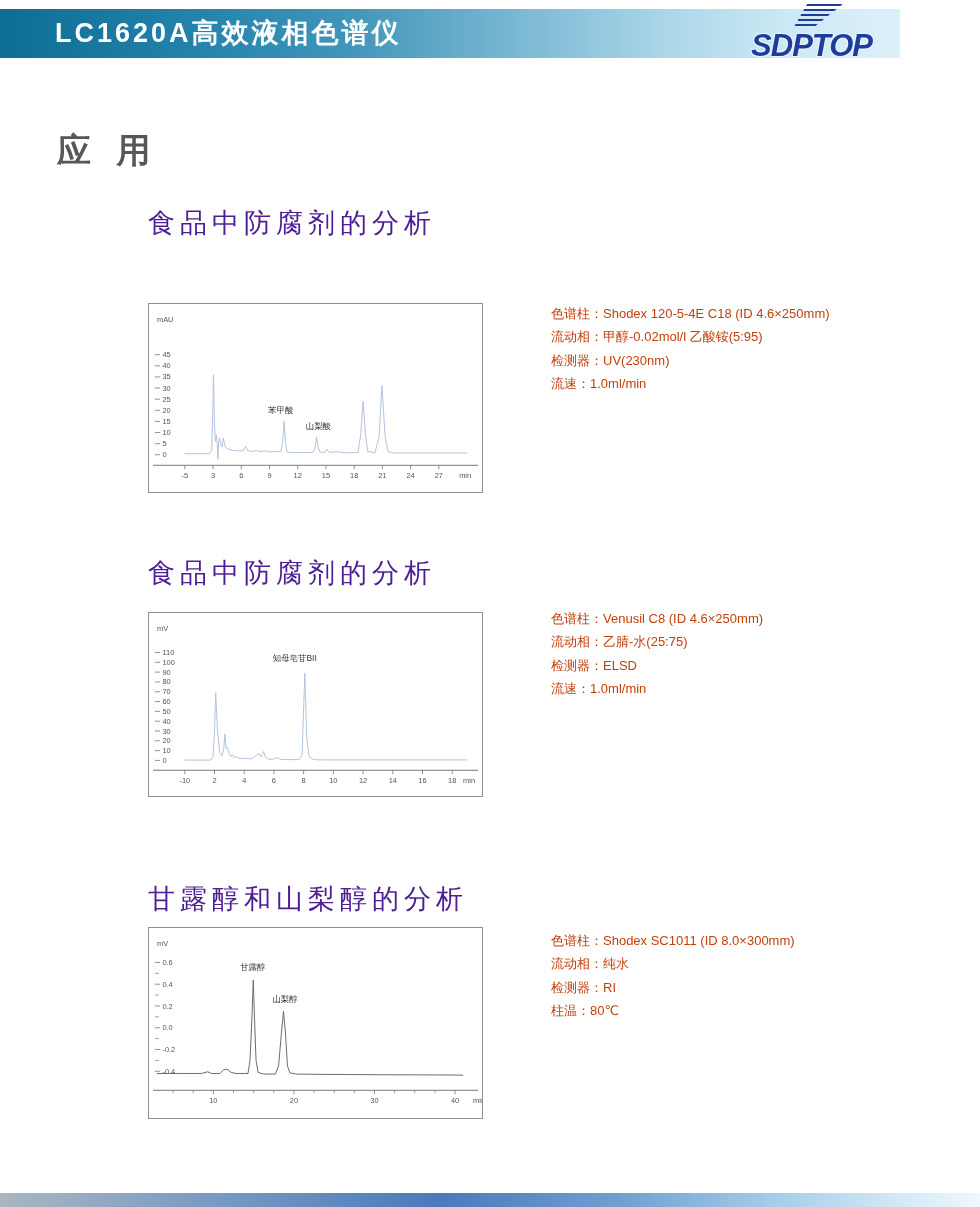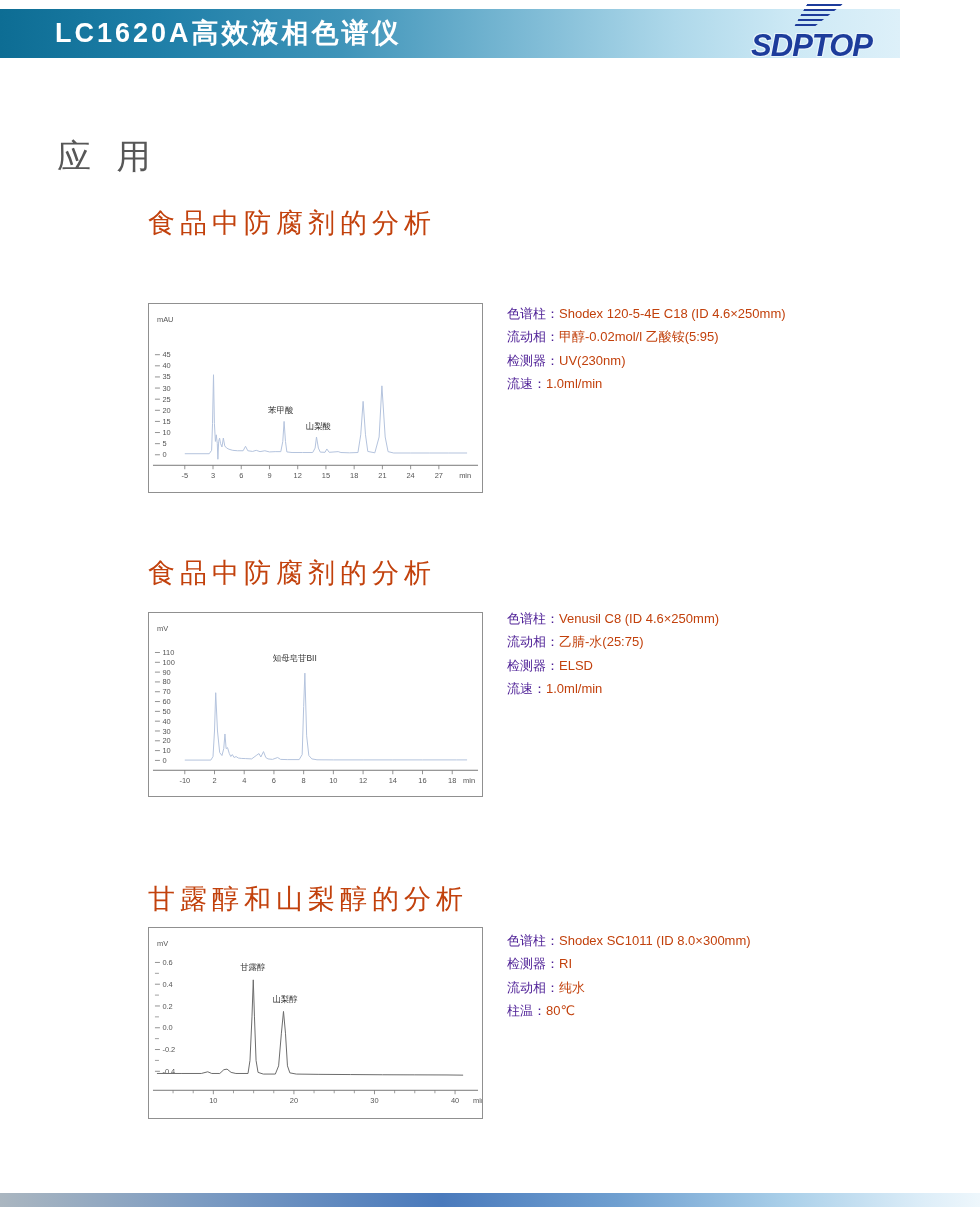--- a/index.html
+++ b/index.html
@@ -12,41 +12,41 @@
   .header-title{position:absolute;left:55px;top:0;height:49px;line-height:49px;
     color:#ffffff;font-size:27px;font-weight:700;letter-spacing:3px;white-space:nowrap;}
   .logo{position:absolute;right:28px;top:50%;transform:translateY(-50%);display:flex;align-items:center;flex-direction:column;}
   .logo-stripes{width:36px;height:24px;margin-right:-12px;
     background:repeating-linear-gradient(180deg,#1d3c9b 0 2.5px,rgba(0,0,0,0) 2.5px 5px);
     transform:skewX(-30deg);clip-path:polygon(0 0,100% 0,55% 100%,0 100%);}
   .logo-text{font-size:31px;font-weight:900;font-style:italic;color:#1d3c9b;letter-spacing:-1px;
     text-shadow:1px 1px 0 #e8f4fb,-1px -1px 0 #e8f4fb,1px -1px 0 #e8f4fb,-1px 1px 0 #e8f4fb;}
 
   
-  .page-title{position:absolute;left:57px;top:134px;font-size:34px;color:#575757;
-    letter-spacing:8px;font-weight:400;}
-  .section-title{position:absolute;font-size:27px;color:#c2410c;letter-spacing:5px;font-weight:500;white-space:nowrap;}
+  .page-title{position:absolute;left:57px;top:128px;font-size:34px;color:#575757;
+    letter-spacing:8px;font-weight:700;}
+  .section-title{position:absolute;font-size:27px;color:#4c1d95;letter-spacing:5px;font-weight:500;white-space:nowrap;}
   #s1-title{left:148px;top:205px;}
   #s2-title{left:148px;top:555px;}
   #s3-title{left:148px;top:881px;}
 
   
   .chart-panel{position:absolute;left:148px;width:335px;background:#ffffff;border:1px solid #909090;box-sizing:border-box;}
   #chart-panel-0{top:303px;height:190px;}
   #chart-panel-1{top:612px;height:185px;}
   #chart-panel-2{top:927px;height:192px;}
   .chart-panel svg{display:block;width:100%;height:100%;}
 
   
   .spec-block{position:absolute;left:507px;width:440px;}
   #spec-0{top:302px;}
   #spec-1{top:607px;}
   #spec-2{top:929px;}
   .spec-line{font-size:13px;color:#3c3c3c;line-height:23.4px;white-space:nowrap;}
-  .spec-label{color:#4c1d95;}
+  .spec-label{color:#c2410c;margin-left:44px;}
   .spec-value{color:#c2410c;}
 
   
   .footer-bar{position:absolute;left:0;top:1193px;width:980px;height:14px;
     background:linear-gradient(90deg,#aab6c0 0%,#7d9cc2 20%,#4a7abc 45%,#6f9fd0 63%,#a9cfe9 80%,#dcedf8 94%,#eef7fc 100%);}
 </style>
 </head>
 <body>
 
 <div id="page">
@@ -222,20 +222,20 @@
         <line x1="267.36842105263156" y1="164" x2="267.36842105263156" y2="167" stroke="#777" stroke-width="0.7"></line>
         <line x1="287.63157894736844" y1="164" x2="287.63157894736844" y2="167" stroke="#777" stroke-width="0.7"></line>
         <text x="326" y="177" font-size="7.5" fill="#555">min</text>
         <polyline points="8.0,147.0 32.3,147.0 52.6,147.0 59.1,145.3 63.1,147.0 71.2,147.0 75.3,143.2 78.5,142.6 82.6,145.9 87.4,147.0 99.6,147.0 101.6,133.8 103.6,89.8 104.9,52.4 106.1,89.8 107.7,133.8 109.7,145.9 115.0,147.6 127.1,147.6 130.4,139.3 133.2,106.3 135.3,84.3 137.3,106.3 139.3,139.3 141.7,146.4 148.2,147.6 170.1,147.9 202.5,148.1 234.9,148.3 267.4,148.4 299.8,148.5 316.0,148.7" fill="none" stroke="#6a6a6a" stroke-width="1" stroke-linejoin="round"></polyline>
         <text x="104.45263157894738" y="42.500000000000014" font-size="8.5" fill="#333" text-anchor="middle">甘露醇</text>
         <text x="136.8736842105263" y="74.40000000000002" font-size="8.5" fill="#333" text-anchor="middle">山梨醇</text>
       </svg>
   </div>
   <div class="spec-block" id="spec-2">
       <div class="spec-line"><span class="spec-label">色谱柱：</span><span class="spec-value">Shodex SC1011 (ID 8.0×300mm)</span></div>
+      <div class="spec-line"><span class="spec-label">流动相：</span><span class="spec-value">纯水</span></div>
       <div class="spec-line"><span class="spec-label">检测器：</span><span class="spec-value">RI</span></div>
-      <div class="spec-line"><span class="spec-label">流动相：</span><span class="spec-value">纯水</span></div>
       <div class="spec-line"><span class="spec-label">柱温：</span><span class="spec-value">80℃</span></div>
     </div>
 
   <div class="footer-bar"></div>
 
 </div>
 
 </body></html>

